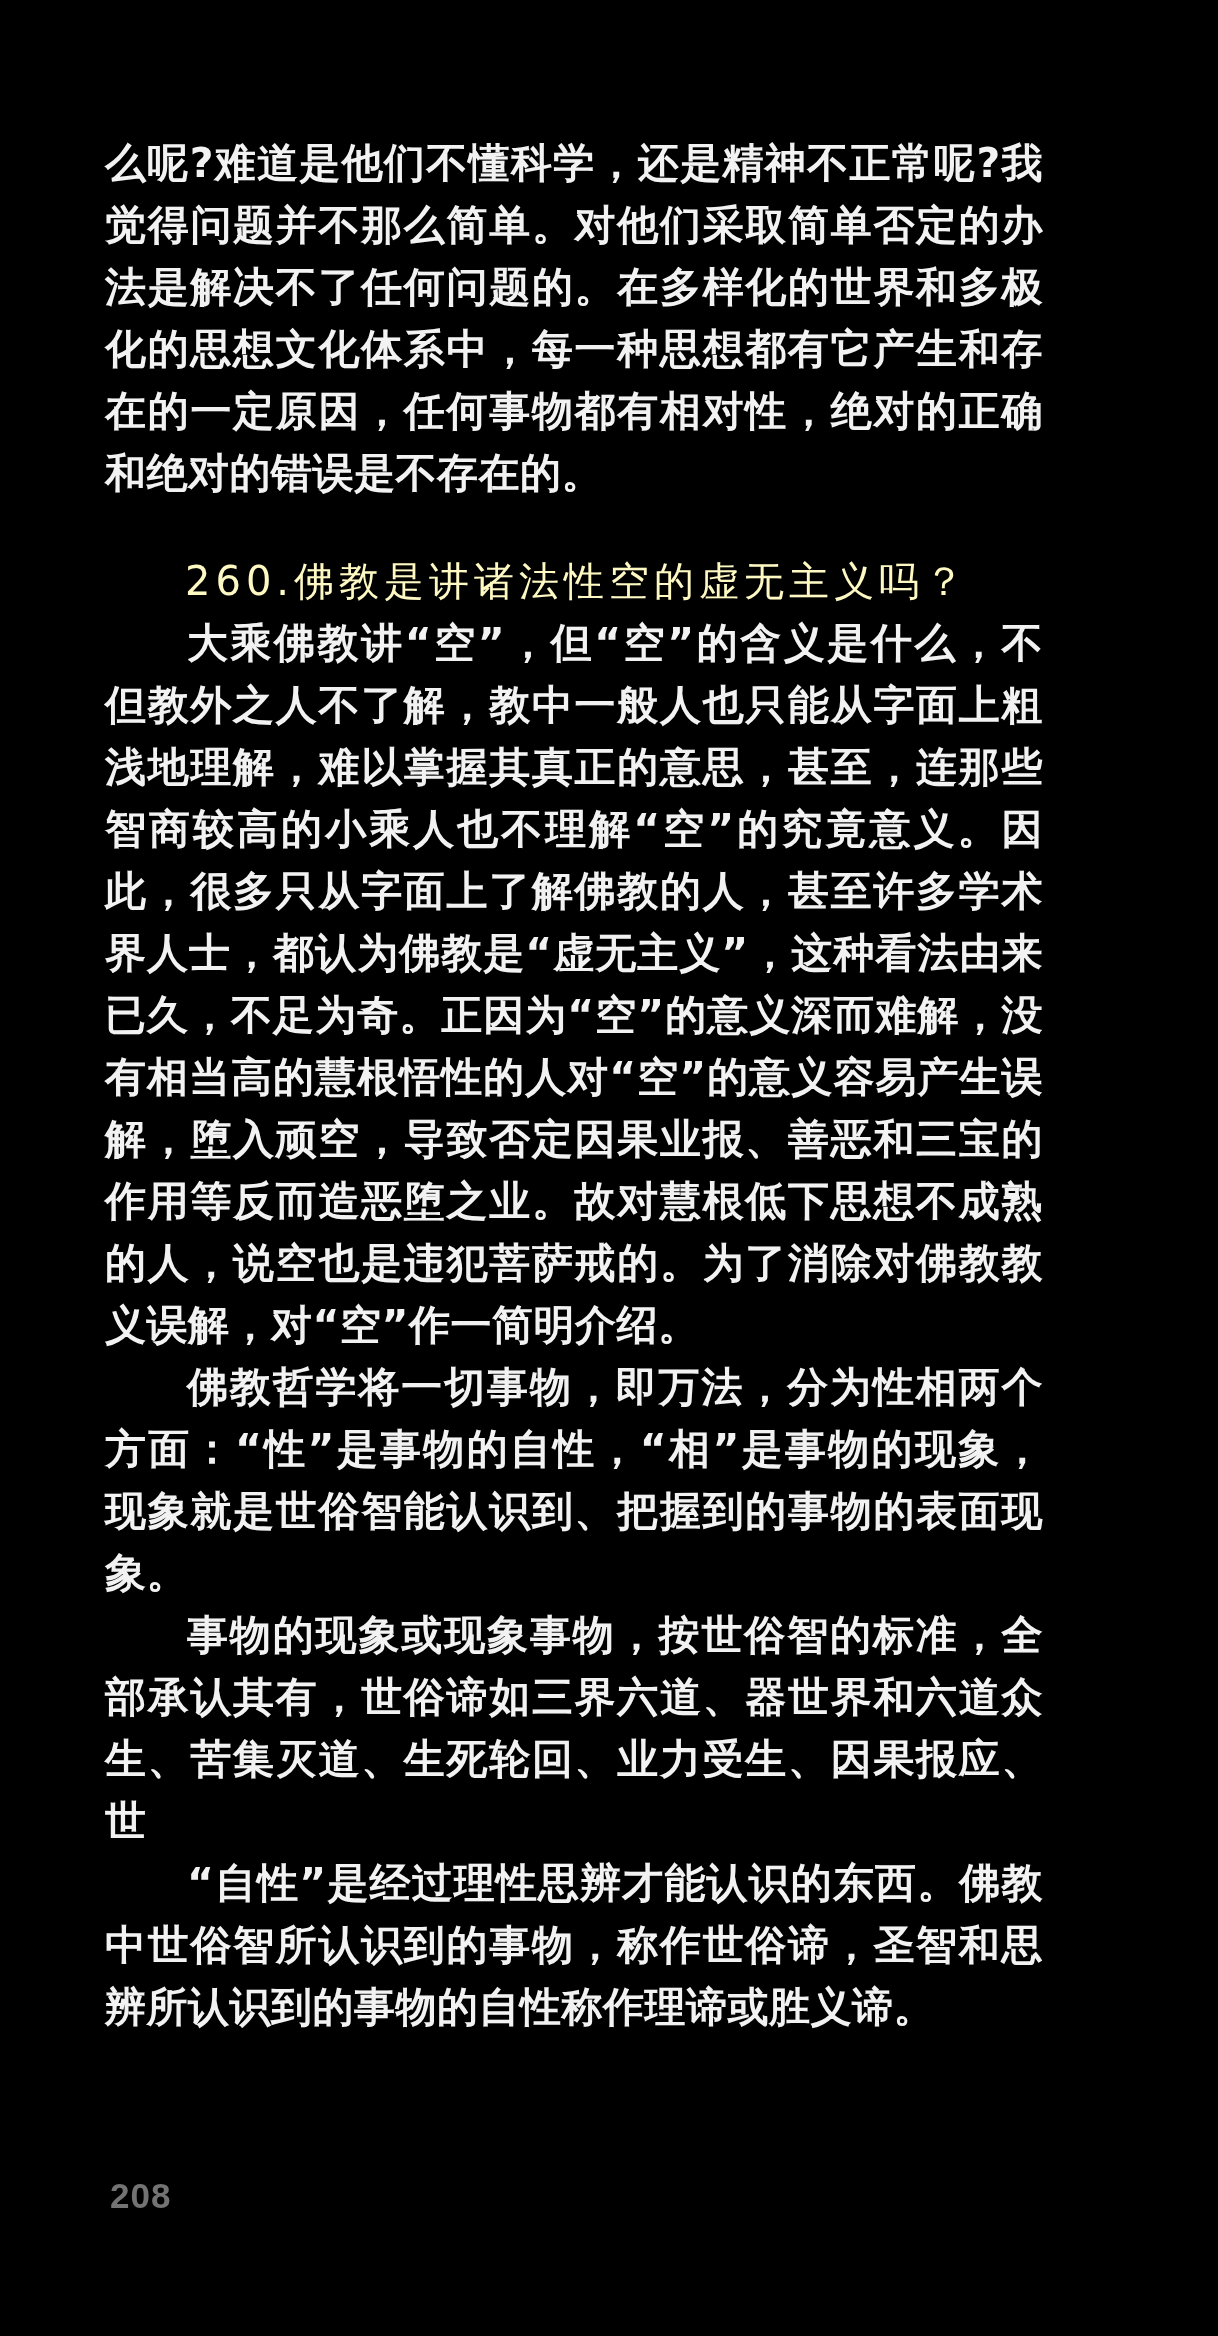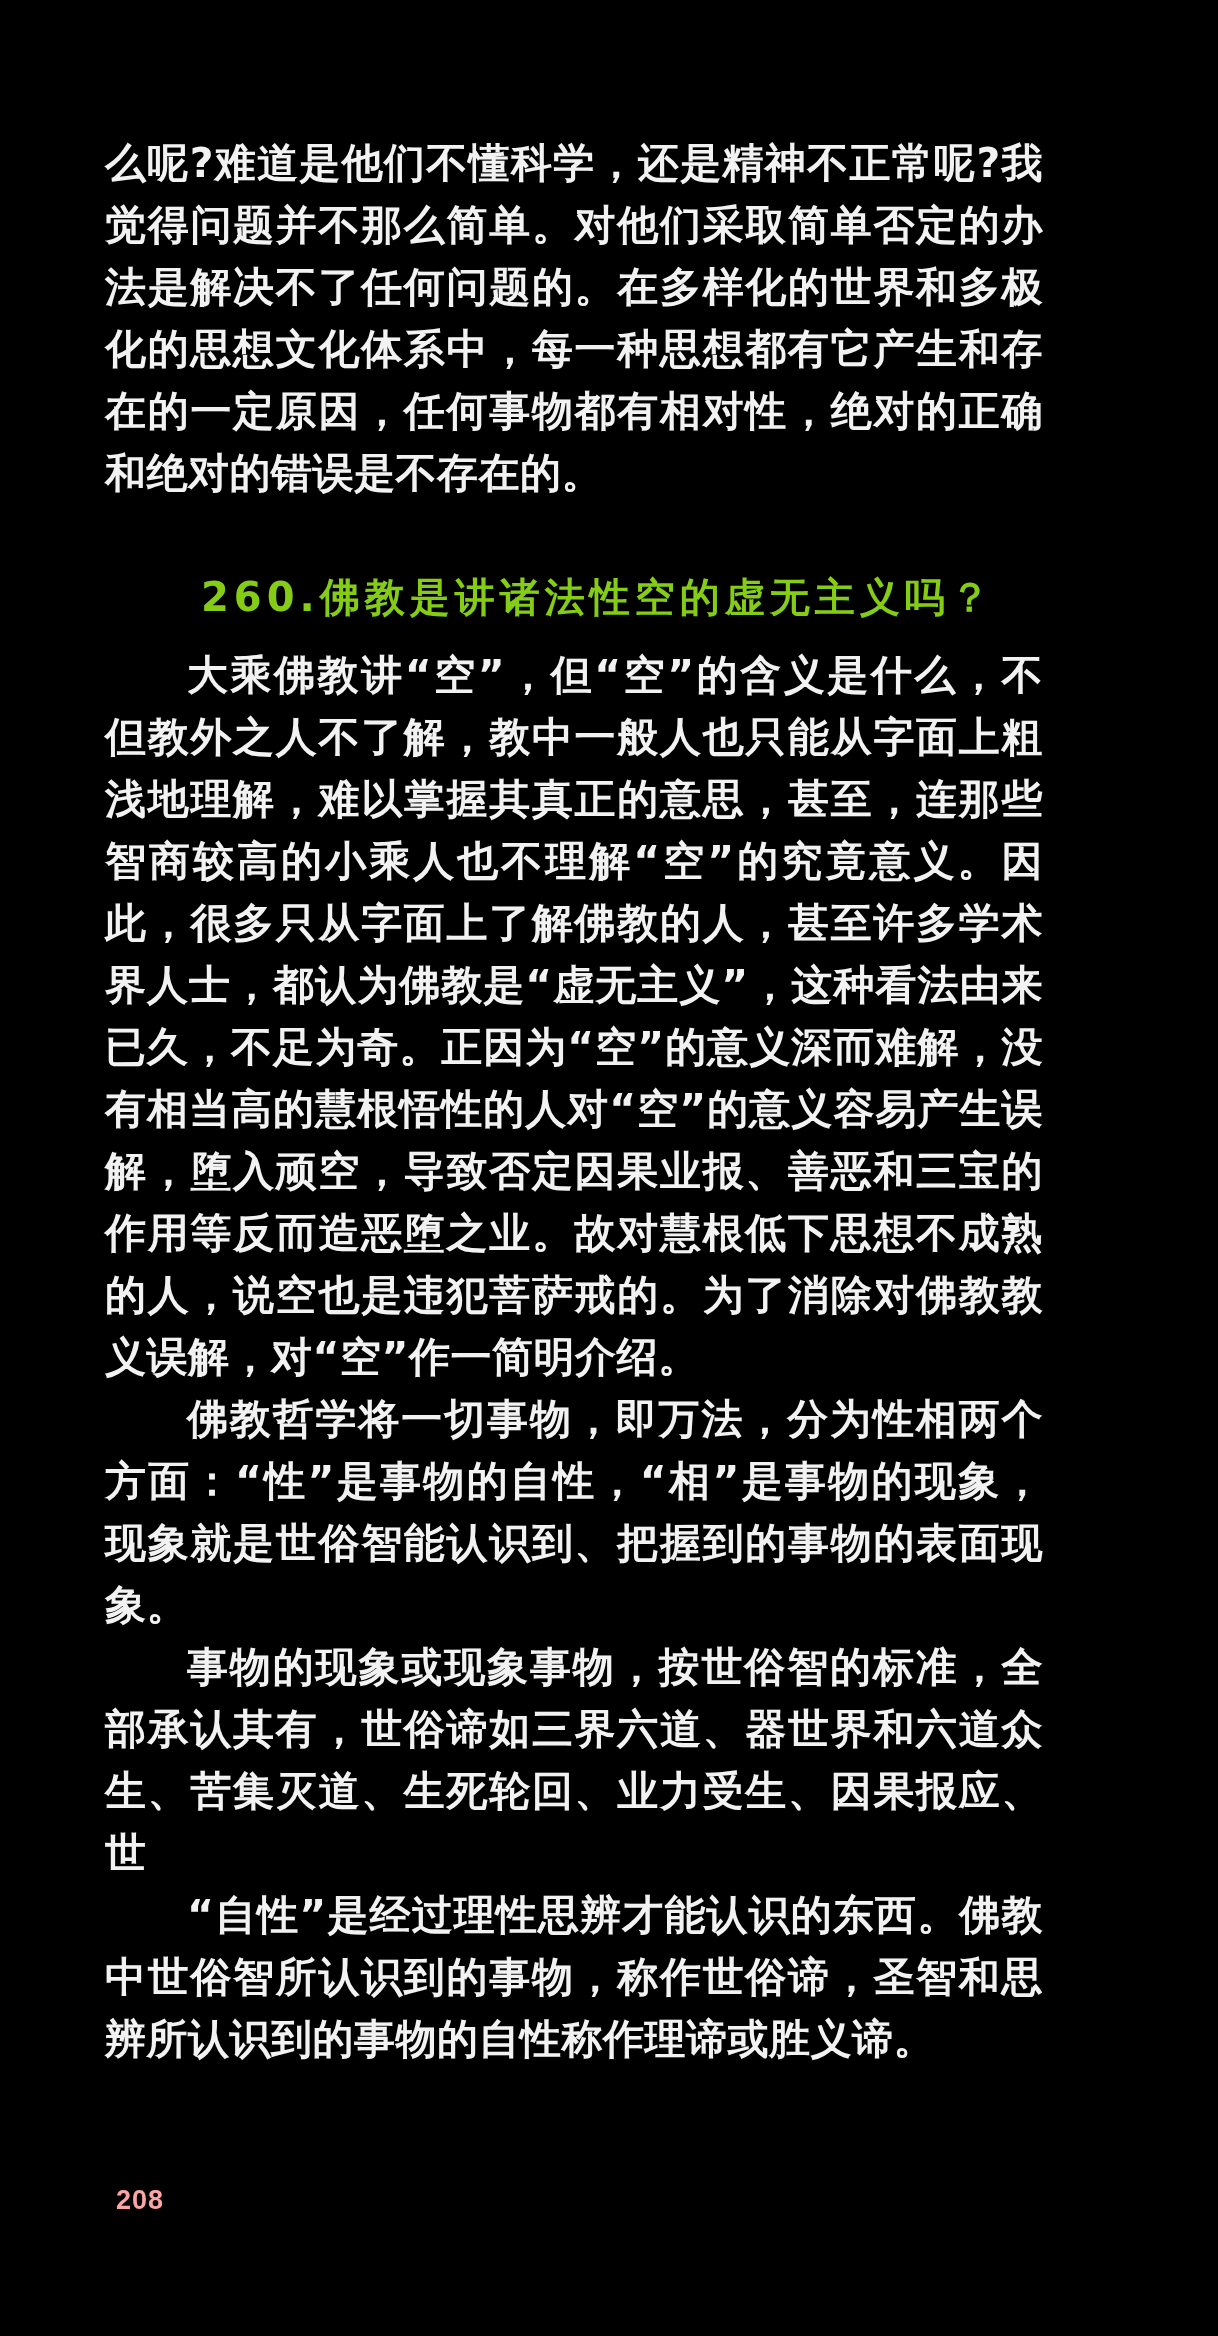--- a/index.html
+++ b/index.html
@@ -37,33 +37,33 @@
     margin: 0;
     padding: 0;
   }
   p.indent {
     text-indent: 2em;
   }
   .spacer-md { height: 46px; }
   .heading {
     font-size: 40px;
     line-height: 62px;
-    font-weight: 700;
+    font-weight: 400;
     letter-spacing: 5px;
-    color: #84cc16;
-    margin: 16px;
+    color: #fef9c3;
+    margin: 0;
     text-indent: 2em;
   }
   .folio {
     position: absolute;
-    left: 116px;
+    left: 110px;
     bottom: 120px;
-    font-size: 27px;
+    font-size: 35px;
     font-weight: 700;
-    color: #fca5a5;
+    color: #737373;
     letter-spacing: 1px;
     font-family: "Liberation Sans", sans-serif;
   }
 </style>
 </head>
 <body>
 
 <div class="page">
 
   <div class="body-text">

